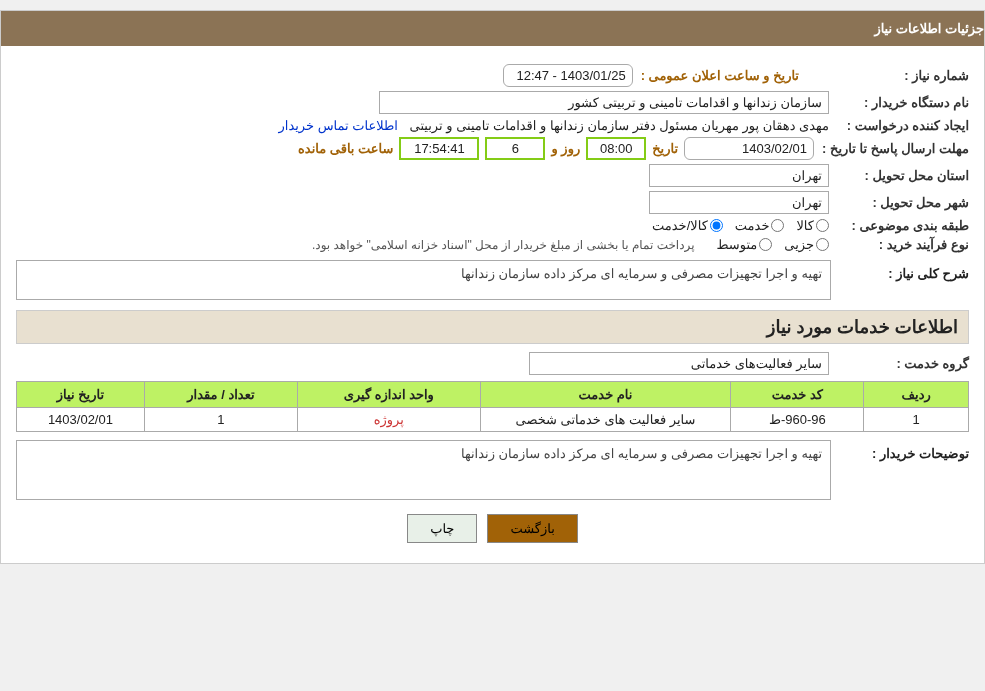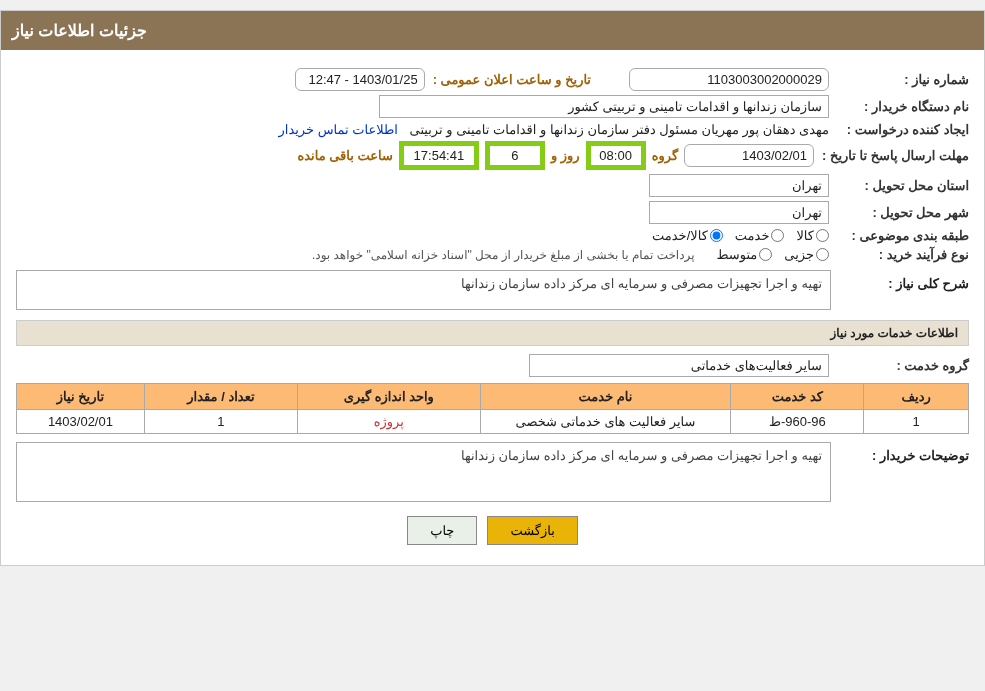--- a/index.html
+++ b/index.html
@@ -12,34 +12,34 @@
     }
     .page-wrapper {
       max-width: 985px;
       margin: 10px auto;
       background: #fff;
       border: 1px solid #ccc;
     }
     .page-header {
       background: #8B7355;
       color: #fff;
-      text-align: left;
-      padding: 10px 11px;
-      font-size: 16px;
+      text-align: right;
+      padding: 10px 0;
+      font-size: 13px;
       font-weight: bold;
     }
     .content {
       padding: 10px 15px;
     }
     .section-title {
       background: #e8e0d0;
       border: 1px solid #ccc;
       padding: 5px 10px;
       font-weight: bold;
-      font-size: 12px;
+      font-size: 18px;
       margin: 10px 0 8px 0;
       text-align: right;
     }
     .input-box {
       border: 1px solid #aaa;
       background: #fff;
       padding: 3px 6px;
       display: inline-block;
       min-width: 200px;
       text-align: right;
@@ -72,21 +72,21 @@
       align-items: center;
       gap: 2px;
     }
     
     .data-table {
       width: 100%;
       border-collapse: collapse;
       margin-top: 6px;
     }
     .data-table th {
-      background: #fdba74;
+      background: #bef264;
       border: 1px solid #aaa;
       padding: 5px 26px;
       text-align: center;
       font-weight: bold;
     }
     .data-table td {
       border: 1px solid #aaa;
       padding: 4px 8px;
       text-align: center;
     }
@@ -122,21 +122,21 @@
       border: 1px solid #888;
       cursor: pointer;
       font-size: 13px;
       font-family: Tahoma, Arial, sans-serif;
       background: #f0f0f0;
     }
     .btn-print {
       background: #e8f0e8;
     }
     .btn-back {
-      background: #eab308;
+      background: #a16207;
     }
     .field-row {
       display: flex;
       align-items: center;
       margin: 4px 0;
       direction: rtl;
     }
     .field-row .field-label {
       min-width: 140px;
       text-align: right;
@@ -153,21 +153,21 @@
       gap: 8px;
       direction: rtl;
     }
     .date-time-row {
       display: flex;
       align-items: center;
       gap: 6px;
       direction: rtl;
     }
     .bordered-input {
-      border: 5px solid #84cc16;
+      border: 2px solid #84cc16;
       padding: 2px 6px;
       background: #fff;
       min-width: 60px;
       text-align: center;
       display: inline-block;
     }
     .notice-text {
       color: #555;
       font-size: 12px;
     }
@@ -180,21 +180,20 @@
   <div class="page-header">
     <span>جزئیات اطلاعات نیاز</span>
   </div>
 
   <div class="content">
 
     <div class="field-row" style="margin-top:8px;">
       <div class="field-label">شماره نیاز :</div>
       <div class="field-value">
         <div class="inline-fields">
-          <span class="input-box input-box-date" style="min-width:200px;">1103003002000029</span>
           <span class="inline-label" style="margin-right:30px;">تاریخ و ساعت اعلان عمومی :</span>
           <span class="input-box input-box-date">1403/01/25 - 12:47</span>
         </div>
       </div>
     </div>
 
     <div class="field-row">
       <div class="field-label">نام دستگاه خریدار :</div>
       <div class="field-value">
         <span class="input-box input-box-wide" style="min-width:450px;">سازمان زندانها و اقدامات تامینی و تربیتی کشور</span>
@@ -207,21 +206,21 @@
         <span>مهدی  دهقان پور مهریان مسئول دفتر سازمان زندانها و اقدامات تامینی و تربیتی</span>
         <span style="margin-right:8px;" class="link-blue">اطلاعات تماس خریدار</span>
       </div>
     </div>
 
     <div class="field-row">
       <div class="field-label">مهلت ارسال پاسخ تا تاریخ :</div>
       <div class="field-value">
         <div class="date-time-row">
           <span class="input-box input-box-date">1403/02/01</span>
-          <span class="inline-label">گروه</span>
+          <span class="inline-label">تاریخ</span>
           <span class="bordered-input">08:00</span>
           <span class="inline-label">روز و</span>
           <span class="bordered-input">6</span>
           <span class="bordered-input" style="min-width:80px;">17:54:41</span>
           <span class="inline-label">ساعت باقی مانده</span>
         </div>
       </div>
     </div>
 
     <div class="field-row">

